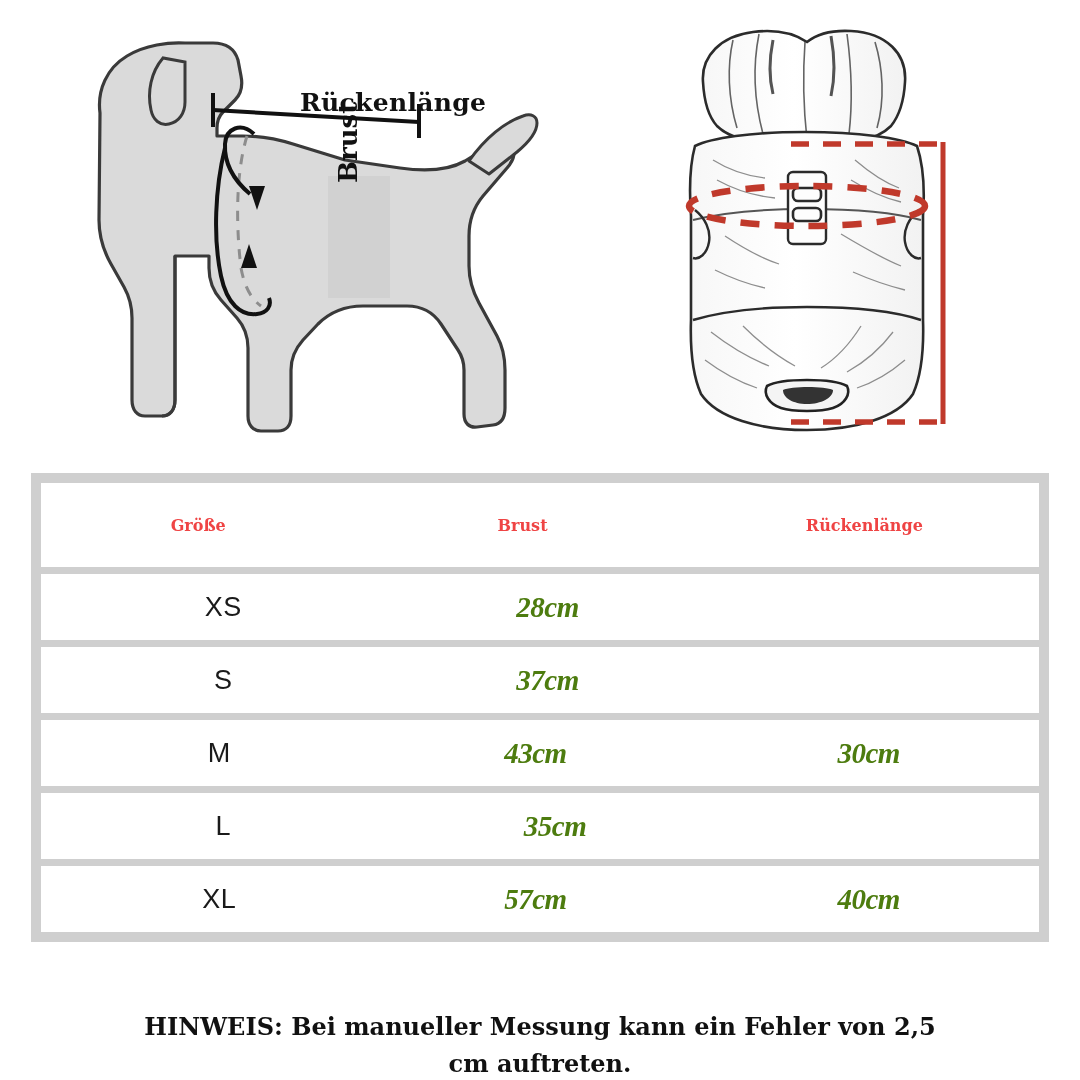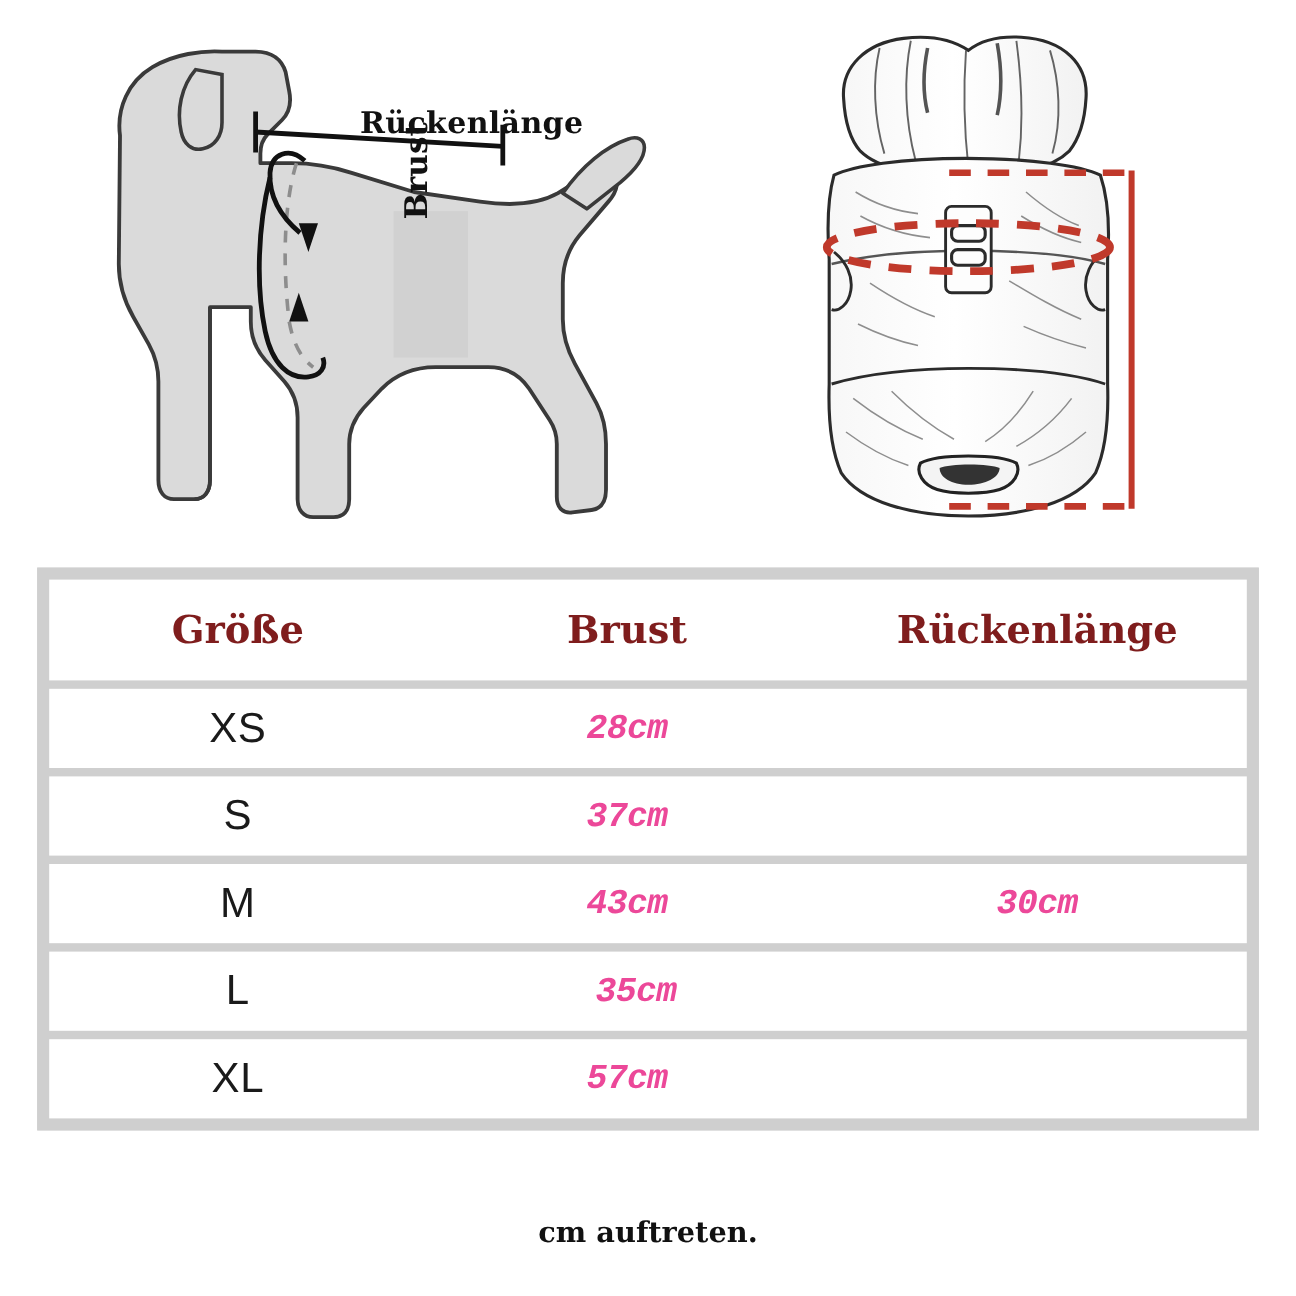--- a/index.html
+++ b/index.html
@@ -95,37 +95,38 @@
     box-sizing: border-box;
     text-align: center;
   }
   .c-size  { width: 31.5%; }
   .c-brust { width: 33.5%; }
   .c-back  { width: 35.0%; }
 
   .header .cell {
     font-family: "DejaVu Serif", "Liberation Serif", serif;
     font-weight: 700;
-    font-size: 32px;
-    color: #7f1d1d;
+    font-size: 16px;
+    color: #ef4444;
   }
   .body-row .c-size {
     font-family: "Liberation Sans", sans-serif;
     font-weight: 400;
-    font-size: 35px;
+    font-size: 27px;
     color: #1a1a1a;
     letter-spacing: 0.5px;
+    margin-left: 25px;
   }
   .body-row .c-brust,
   .body-row .c-back {
-    font-family: Liberation Mono, monospace;
+    font-family: Liberation Serif, serif;
     font-weight: 700;
     font-style: italic;
     font-size: 29px;
-    color: #ec4899;
+    color: #4d7c0f;
     letter-spacing: -0.5px;
   }
 
   
   .note {
     position: absolute;
     left: 0;
     top: 1008px;
     width: 1080px;
     text-align: center;
@@ -320,19 +321,21 @@
   </div>
 
   <div class="row body-row">
     <div class="cell c-size">L</div>
     <div class="cell c-back">35cm</div>
   </div>
 
   <div class="row body-row">
     <div class="cell c-size">XL</div>
     <div class="cell c-brust">57cm</div>
+    <div class="cell c-back">40cm</div>
   </div>
 
 </div>
 
 <div class="note">
+  <div>HINWEIS: Bei manueller Messung kann ein Fehler von 2,5</div>
   <div>cm auftreten.</div>
 </div>
 
 </body></html>

